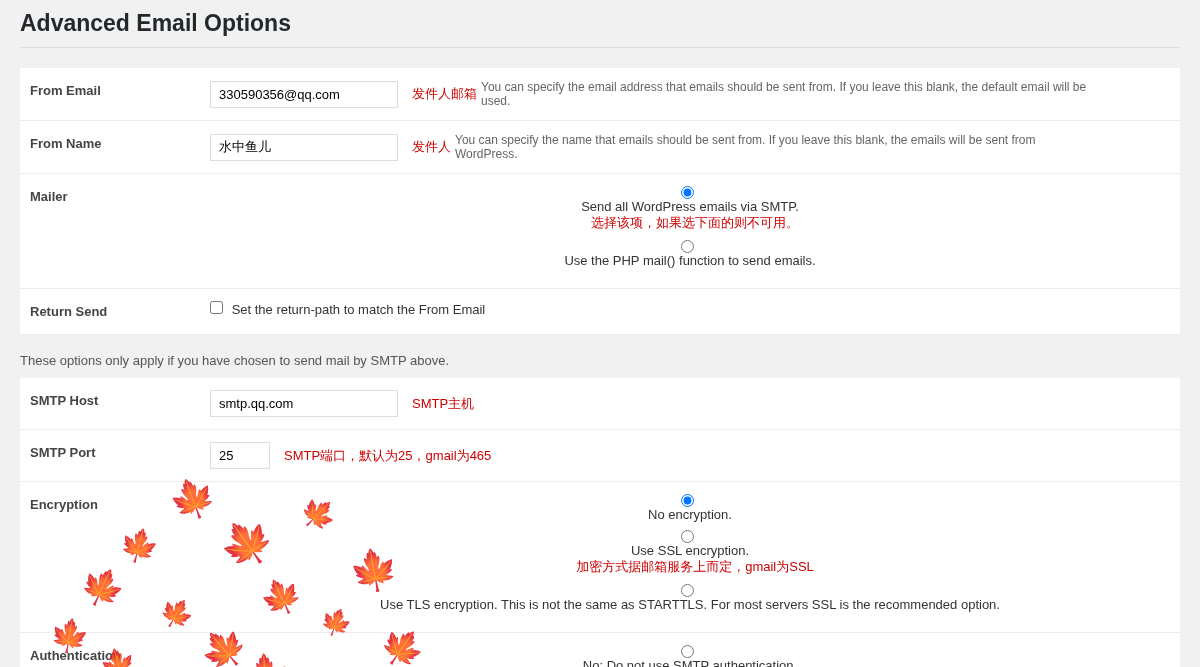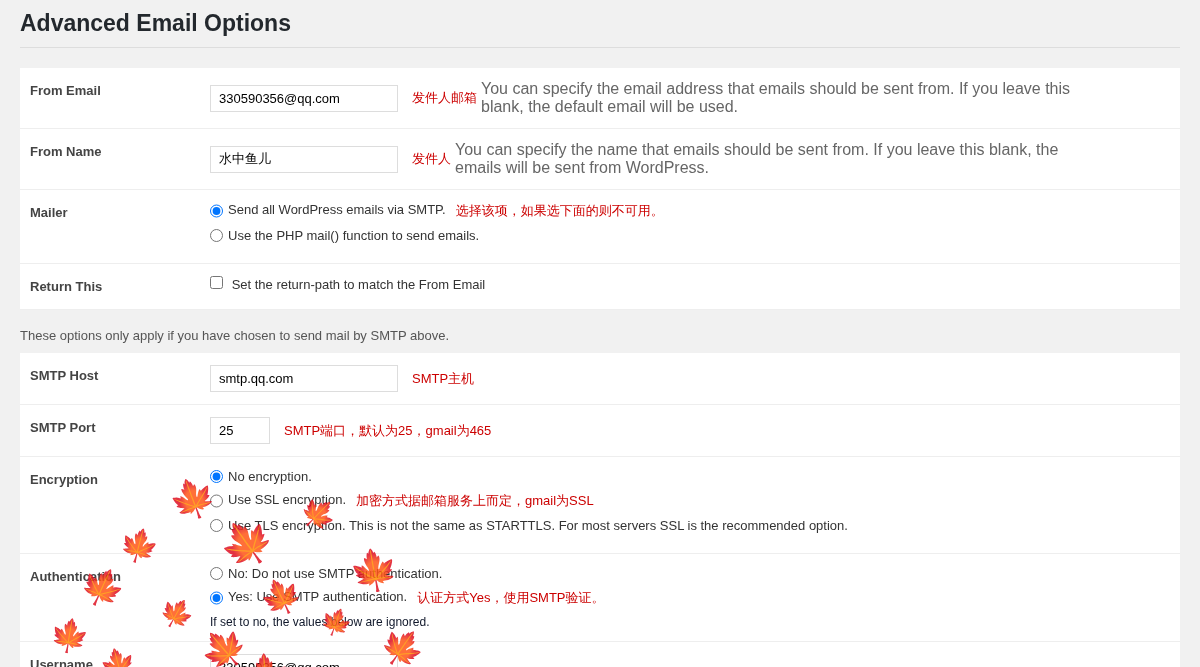--- a/index.html
+++ b/index.html
@@ -49,39 +49,41 @@
     input[type="checkbox"] {
       margin-right: 5px;
     }
     .red-text {
       color: #c00;
       font-size: 13px;
       margin-left: 10px;
     }
     .description {
       color: #666;
-      font-size: 16px;
+      font-size: 12px;
       max-width: 620px;
       display: inline;
     }
     .section-heading {
       font-size: 16px;
       font-weight: 600;
       color: #23282d;
       margin-top: 20px;
       margin-bottom: 5px;
     }
     .section-description {
       color: #555;
       font-size: 13px;
       margin-bottom: 10px;
     }
     .radio-row {
       margin-bottom: 8px;
       display: flex;
+      align-items: center;
+      flex-direction: column;
     }
     .leaf-container {
       position: fixed;
       bottom: 0;
       left: 0;
       width: 400px;
       height: 200px;
       pointer-events: none;
       overflow: visible;
       z-index: 10;
@@ -137,21 +139,21 @@
           <span class="red-text">选择该项，如果选下面的则不可用。</span>
         </div>
         <div class="radio-row">
           <input type="radio" name="mailer" style="">
           <span>Use the PHP mail() function to send emails.</span>
         </div>
       </td>
     </tr>
 
     <tr>
-      <td>Return This</td>
+      <td>Return Send</td>
       <td>
         <label>
           <input type="checkbox" style="">
           <span>Set the return-path to match the From Email</span>
         </label>
       </td>
     </tr>
   </tbody>
 </table>
 

